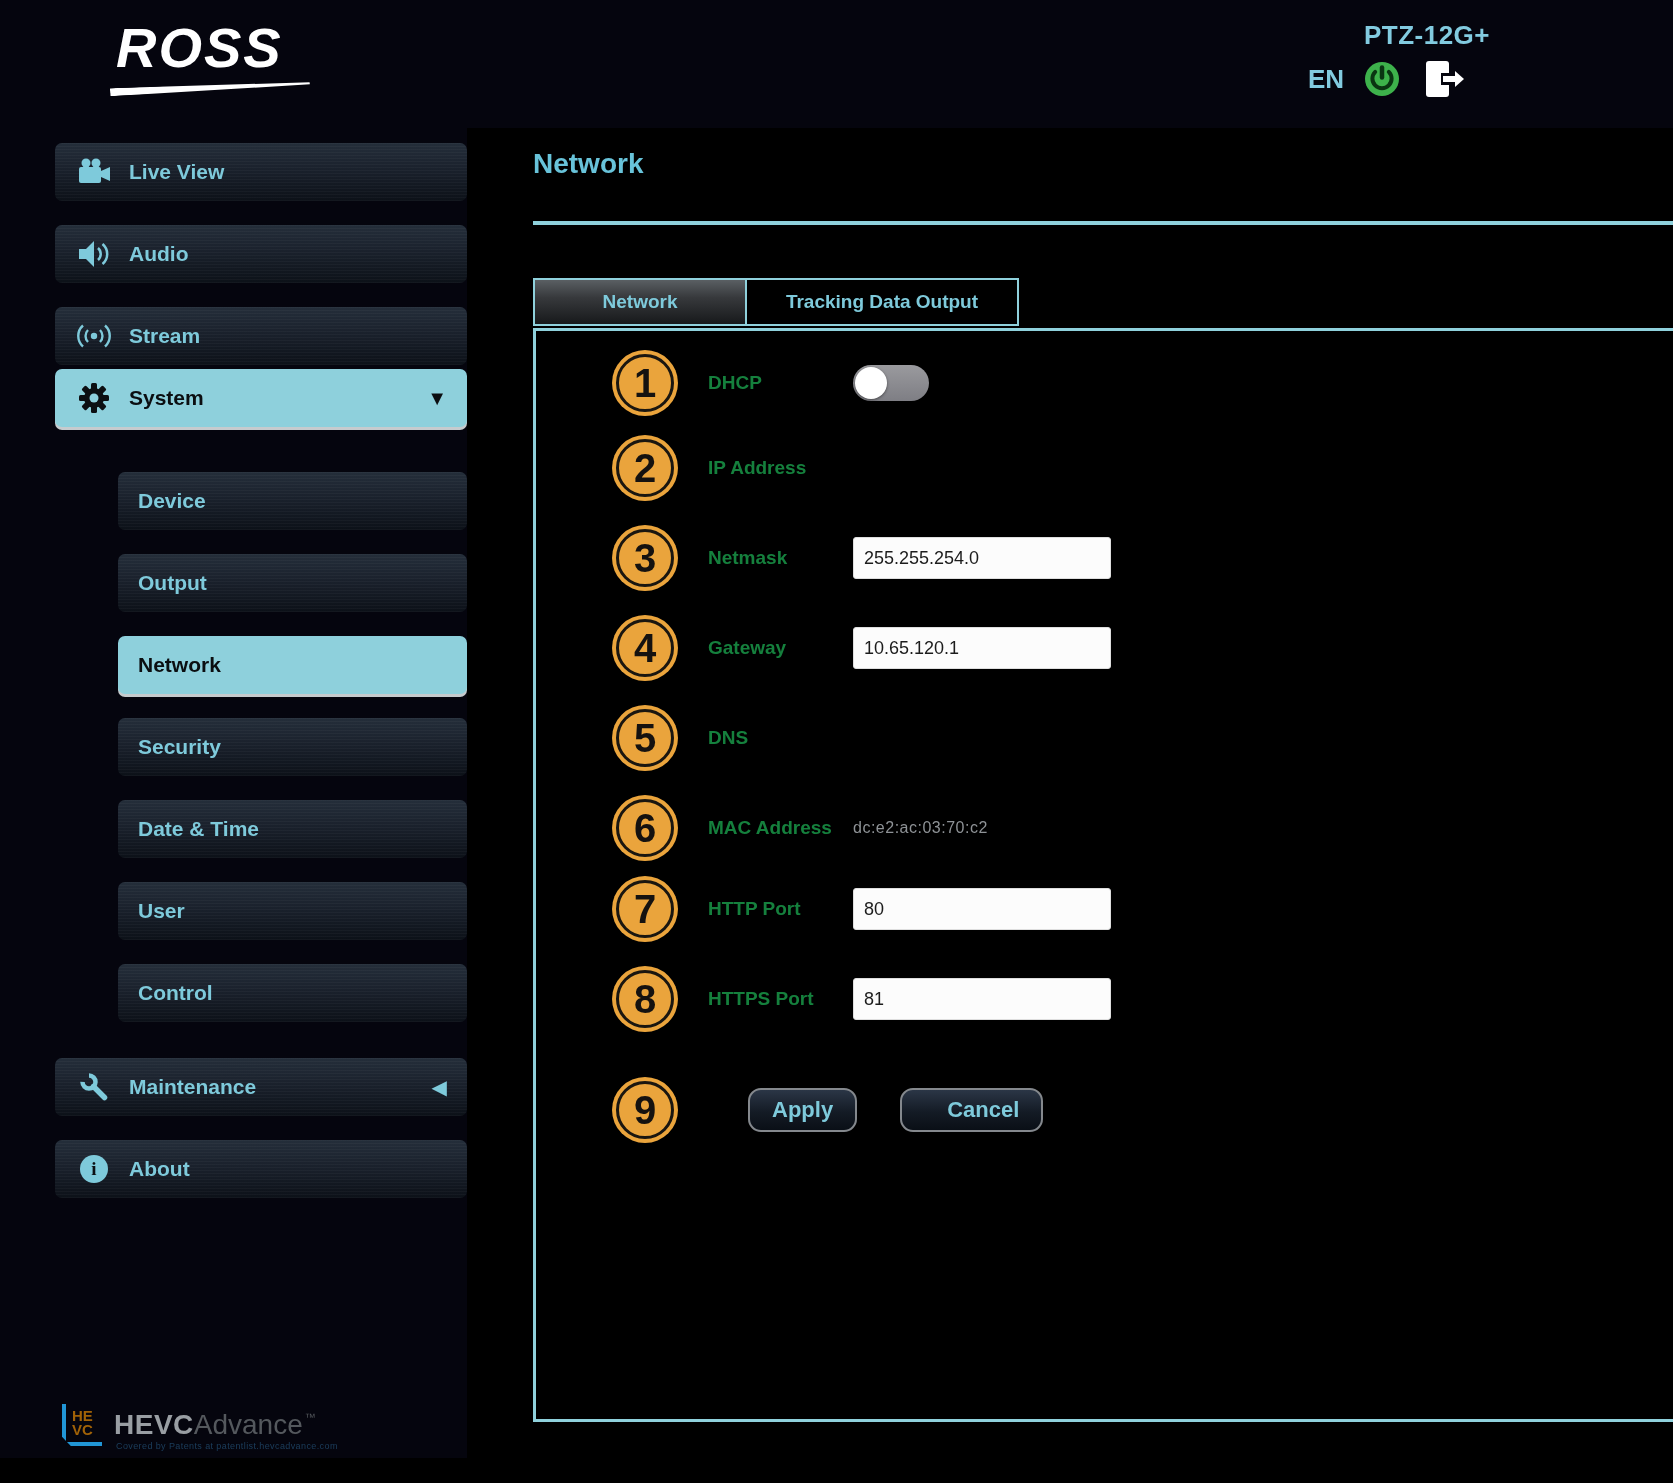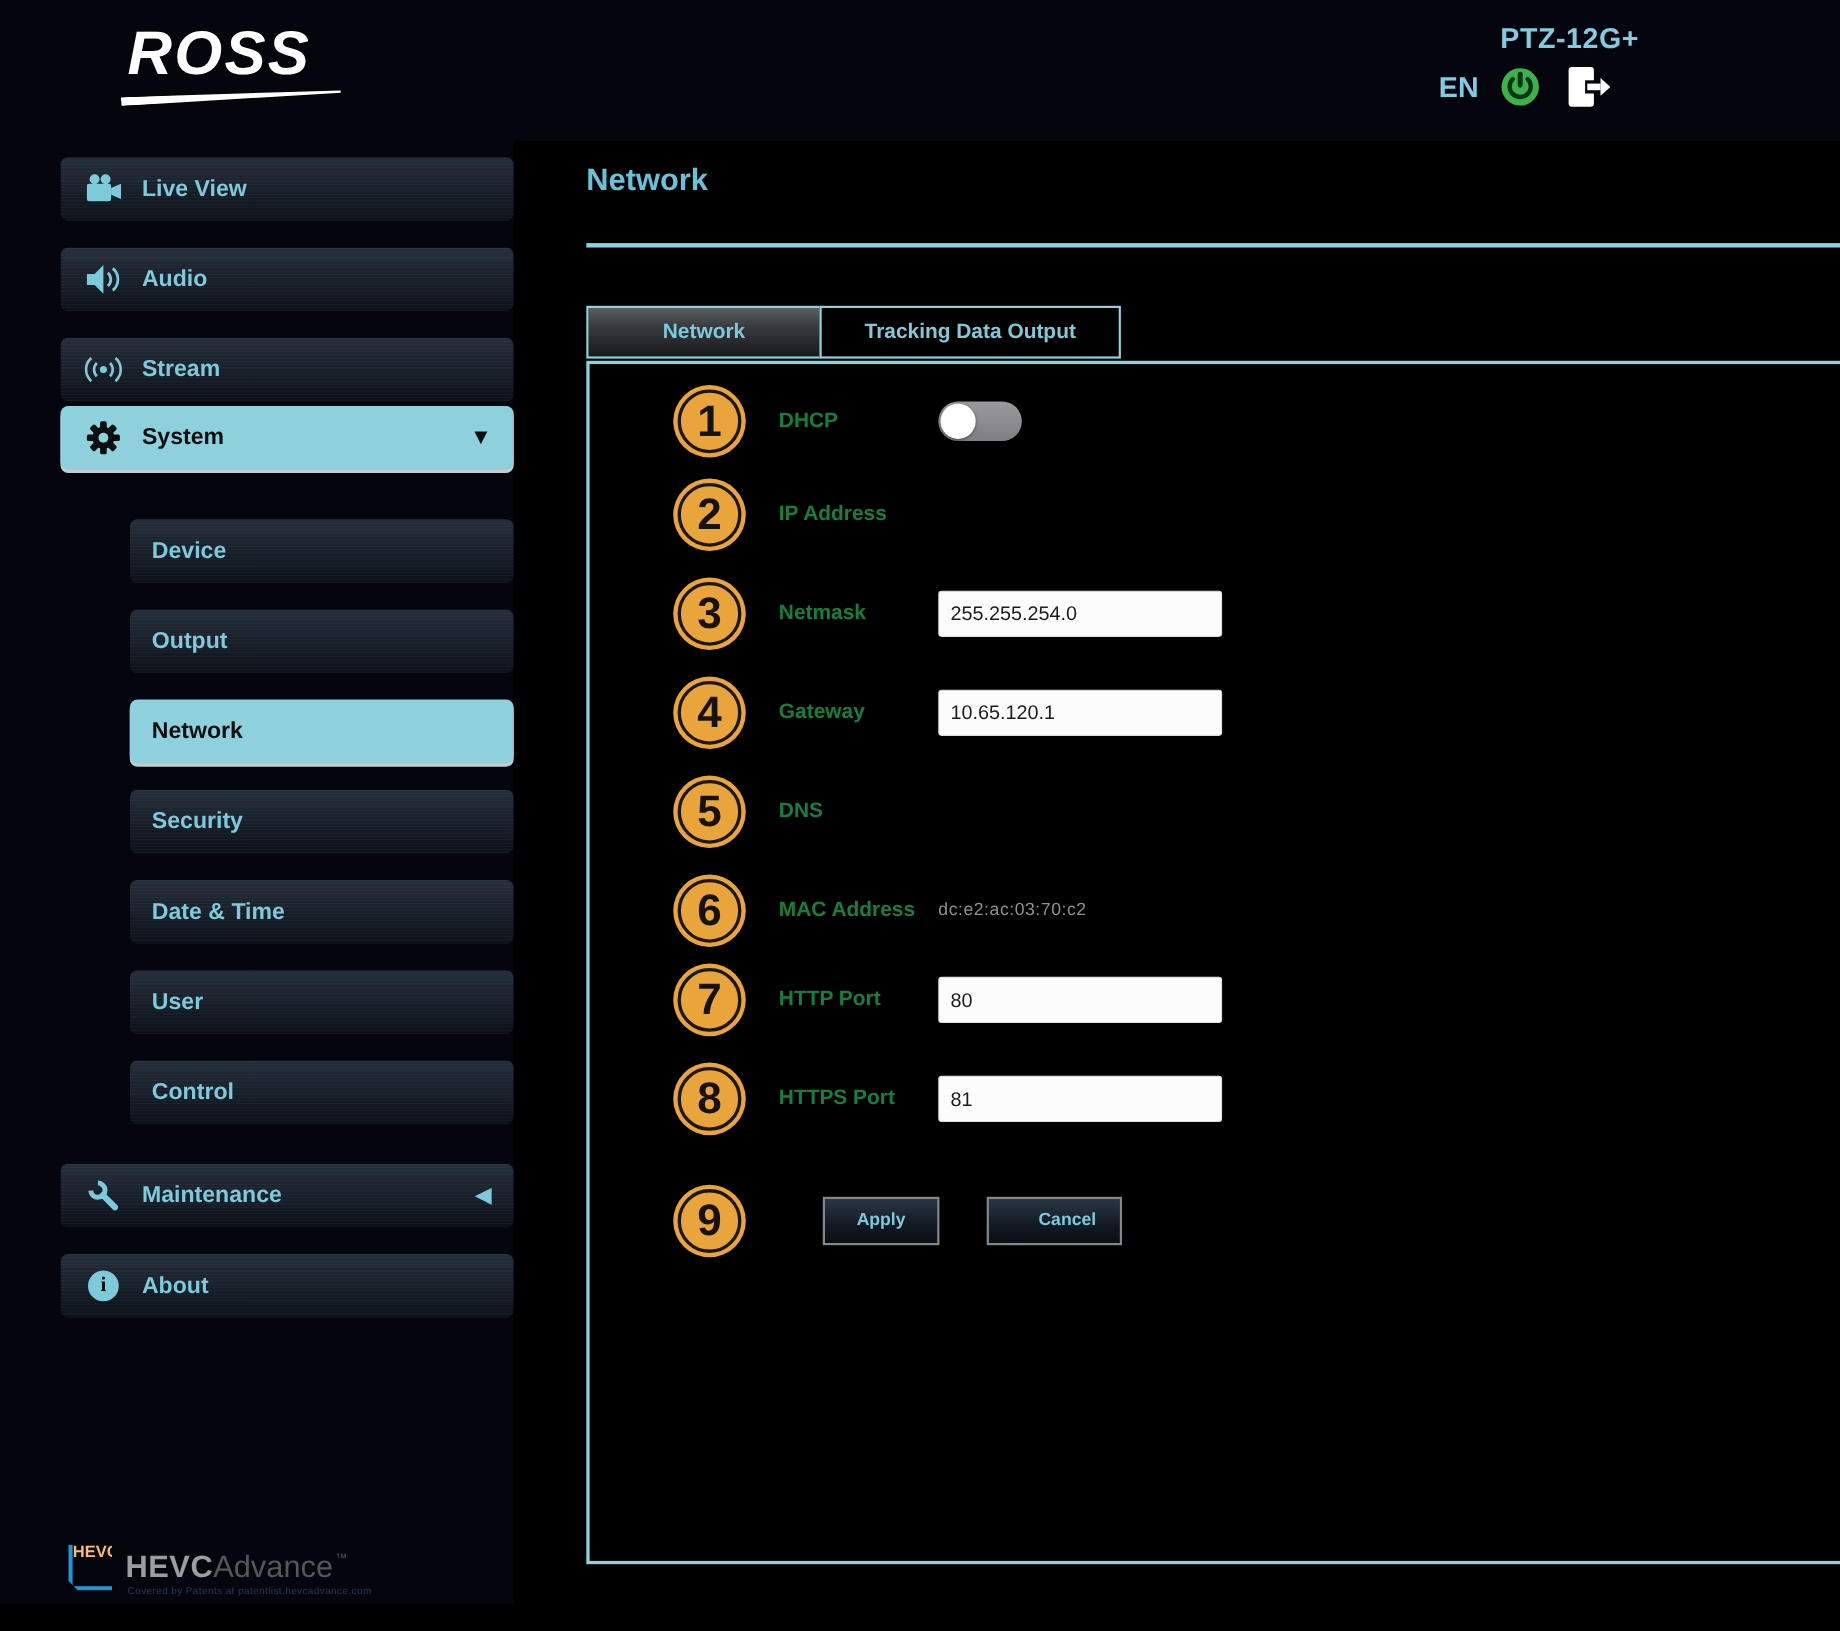--- a/index.html
+++ b/index.html
@@ -61,30 +61,30 @@
     display:flex;align-items:center;justify-content:center;font-size:40px;font-weight:700;color:#151210;}
   .num-badge::after{content:"";position:absolute;inset:4px;border:3px solid #1a1610;border-radius:50%;}
   .row-label{margin-left:30px;width:145px;flex:none;font-size:19px;font-weight:700;color:#15803d;}
   .text-input{width:258px;height:42px;box-sizing:border-box;background:#fcfcfc;border:1px solid #dedede;
     border-radius:3px;font-size:18px;color:#1c1c1c;padding:0 10px;font-family:"Liberation Sans",sans-serif;}
   .toggle{width:76px;height:36px;border-radius:18px;position:relative;flex:none;
     background:linear-gradient(180deg,#9a9a9e 0%,#7e7e84 100%);}
   .toggle-knob{position:absolute;left:2px;top:2px;width:32px;height:32px;border-radius:50%;background:#fff;
     box-shadow:0 1px 3px rgba(0,0,0,.45);}
   .mac-value{font-size:16px;color:#8e9296;letter-spacing:.5px;}
-  .btn{height:44px;min-width:106px;box-sizing:border-box;padding:0 22px;border:2px solid #84888d;border-radius:0;
-    display:flex;align-items:center;justify-content:center;color:#7ecadb;font-size:16px;font-weight:700;
+  .btn{height:44px;min-width:106px;box-sizing:border-box;padding:0 22px;border:2px solid #84888d;border-radius:13px;
+    display:flex;align-items:center;justify-content:center;color:#7ecadb;font-size:22px;font-weight:700;
     background:linear-gradient(180deg,#2b3646 0%,#141b25 55%,#0a0f16 100%);}
   .btn-apply{margin-left:70px;}
   .btn-cancel{margin-left:43px;padding-left:45px;}
 
   
   .hevc-logo{position:absolute;left:62px;top:1404px;display:flex;align-items:center;gap:12px;}
   .hevc-icon{width:40px;height:42px;box-sizing:border-box;padding-left:6px;
-    display:flex;flex-direction:row;justify-content:center;color:#fdba74;font-weight:800;font-size:15px;line-height:.95;
+    display:flex;flex-direction:column;justify-content:center;color:#a16207;font-weight:800;font-size:15px;line-height:.95;
     border-left:4px solid #2196d6;border-bottom:4px solid #2196d6;
     clip-path:polygon(0 0,100% 0,100% 100%,22% 100%,0 78%);}
   .hevc-wordmark{display:flex;align-items:flex-start;position:relative;}
   .hevc-bold{color:#999ea3;font-size:28px;font-weight:800;letter-spacing:.5px;line-height:1;}
   .hevc-light{color:#54585d;font-size:28px;font-weight:400;line-height:1;}
   .hevc-tm{color:#54585d;font-size:11px;margin-left:2px;}
   .hevc-tagline{position:absolute;left:2px;top:30px;font-size:9px;color:#1c3f5e;letter-spacing:.4px;white-space:nowrap;}
 </style>
 </head>
 <body>

